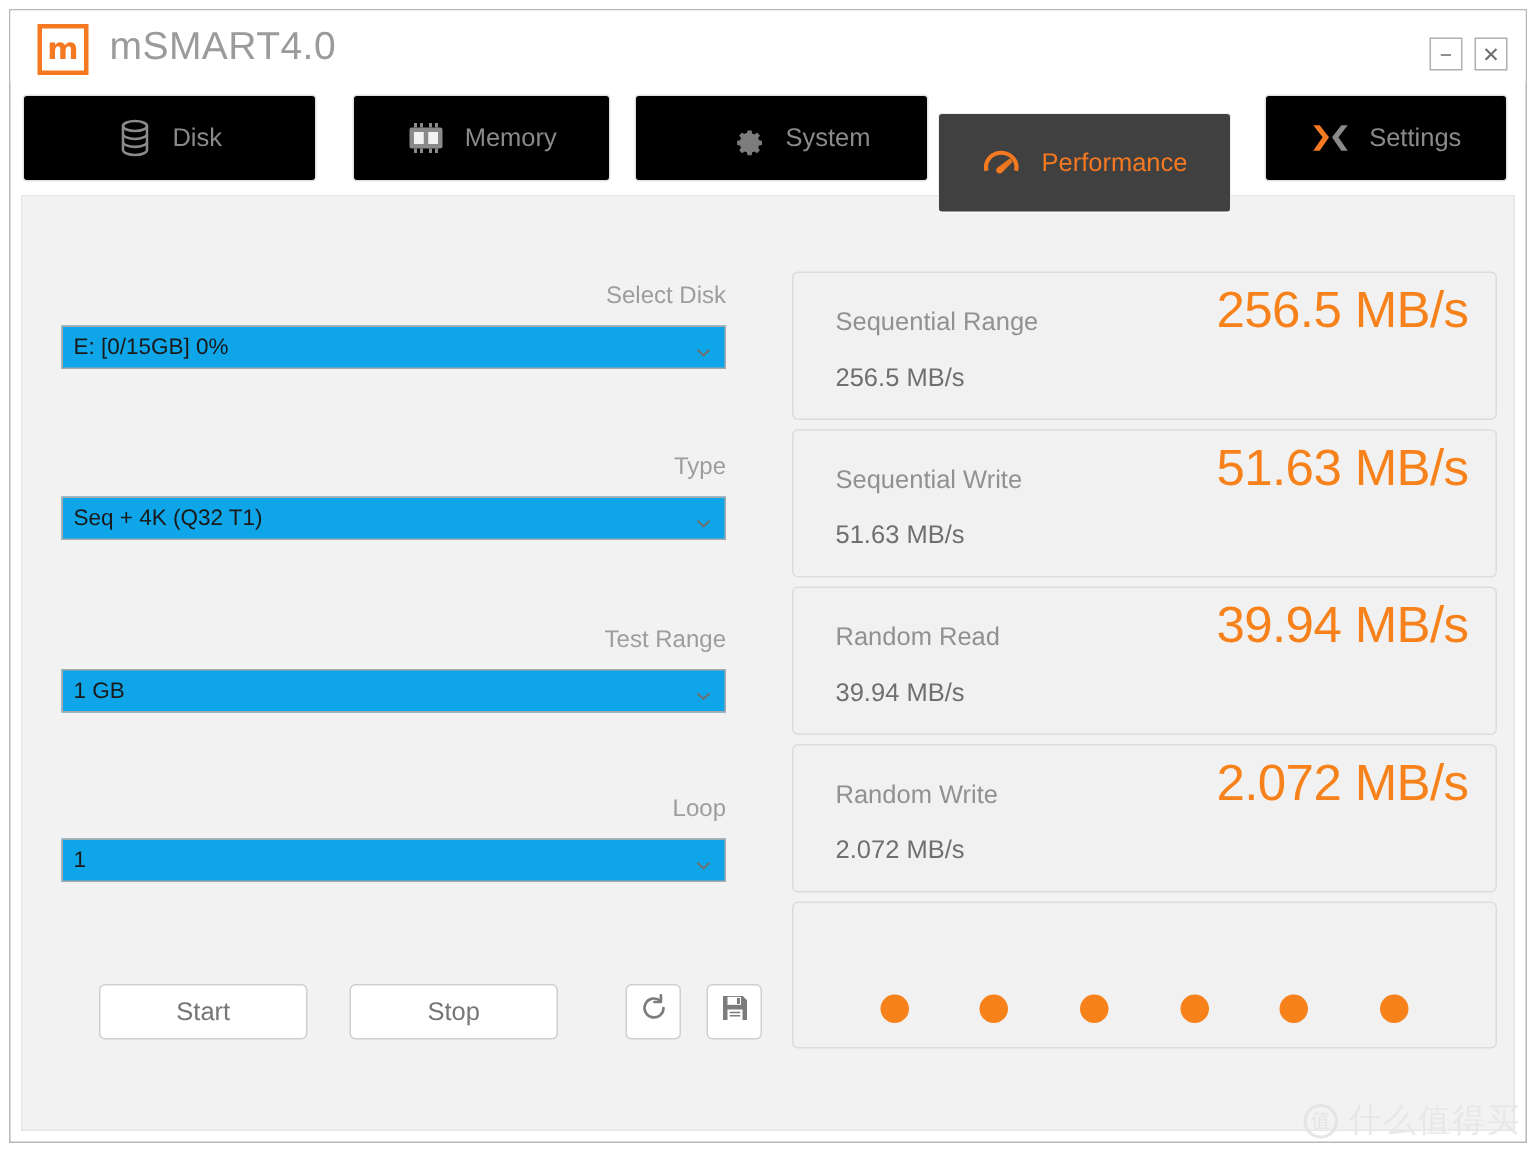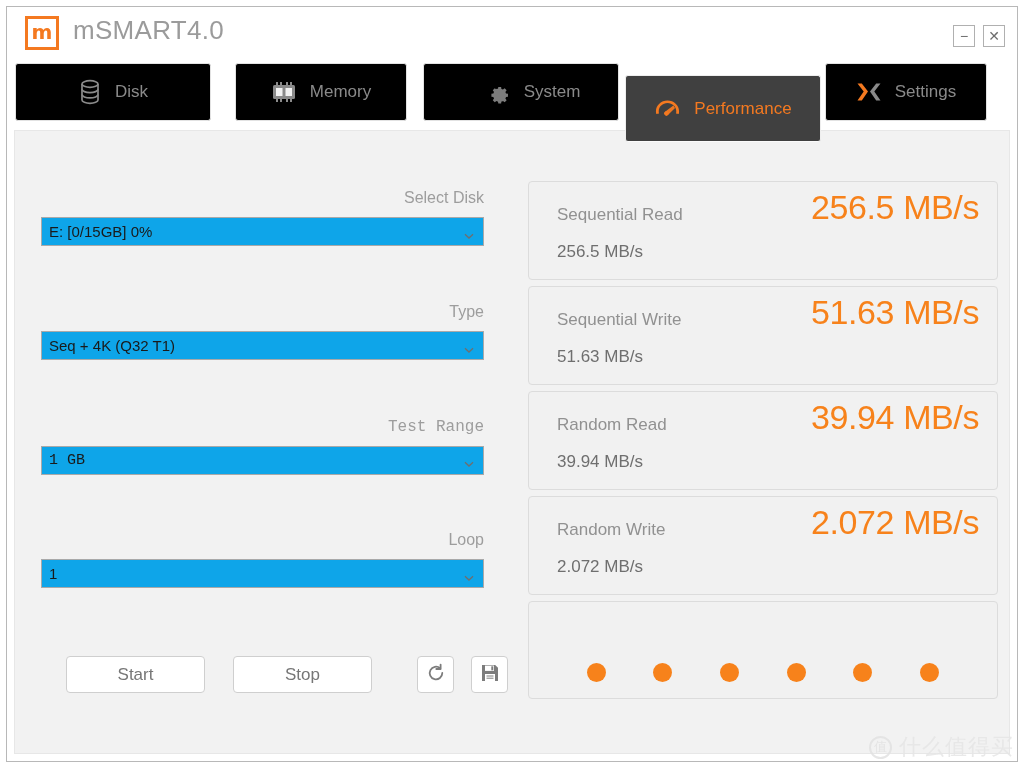--- a/index.html
+++ b/index.html
@@ -169,21 +169,21 @@
     right: 9px;
     top: 50%;
     transform: translateY(-50%);
     width: 10px;
     height: 10px;
   }
 
   .group { position: absolute; left: 0; text-align: right; }
   .g1 { top: 58px; }
   .g2 { top: 172px; }
-  .g3 { top: 287px; font-family: Liberation Mono, monospace; }
+  .g3 { top: 287px; }
   .g4 { top: 400px; }
 
   .btnrow {
     position: absolute;
     left: 0;
     top: 525px;
     display: flex;
     align-items: center;
   }
   .tbtn {
@@ -371,21 +371,21 @@
         <span class="tab-icon">
           <svg width="27" height="22" viewBox="0 0 28 22">
             <path fill="#f47920" d="M14 2.2C7.4 2.2 2 7.2 2 13.4c0 1 .2 2 .4 2.9l2.8-.6c-.2-.7-.3-1.5-.3-2.3 0-4.7 4.1-8.5 9.1-8.5s9.1 3.8 9.1 8.5c0 .8-.1 1.6-.3 2.3l2.8.6c.3-.9.4-1.9.4-2.9C26 7.2 20.6 2.2 14 2.2z"></path>
             <path fill="#f47920" d="M20.1 7.4l-8.3 6.2a2.3 2.3 0 102.7 3.6l7.3-7.2z" opacity=".95"></path>
             <circle cx="13.2" cy="15.3" r="2.1" fill="#f47920"></circle>
           </svg>
         </span>
         <span class="tab-label">Performance</span>
       </div>
 
-      <div class="tab" style="left:818px;width:162px;">
+      <div class="tab" style="left:836px;width:162px;">
         <span class="tab-icon">
           <svg width="26" height="22" viewBox="0 0 26 22">
             <path fill="#f47920" d="M1.5 2.5h4.3l6.2 8-6.2 9H1.5l6.2-9z"></path>
             <path fill="#8a8a8a" d="M24.5 2.5h-4.3l-6.2 8 6.2 9h4.3l-6.2-9z"></path>
           </svg>
         </span>
         <span class="tab-label">Settings</span>
       </div>
     </div>
 
@@ -464,21 +464,21 @@
                   </g>
               </svg>
             </span>
           </div>
         </div>
       </div>
 
       <div class="rightpane">
 
         <div class="result-card">
-          <div class="res-name">Sequential Read</div>
+          <div class="res-name">Sequential Range</div>
           <div class="res-big">256.5 MB/s</div>
           <div class="res-small">256.5 MB/s</div>
         </div>
 
         <div class="result-card">
           <div class="res-name">Sequential Write</div>
           <div class="res-big">51.63 MB/s</div>
           <div class="res-small">51.63 MB/s</div>
         </div>
 

